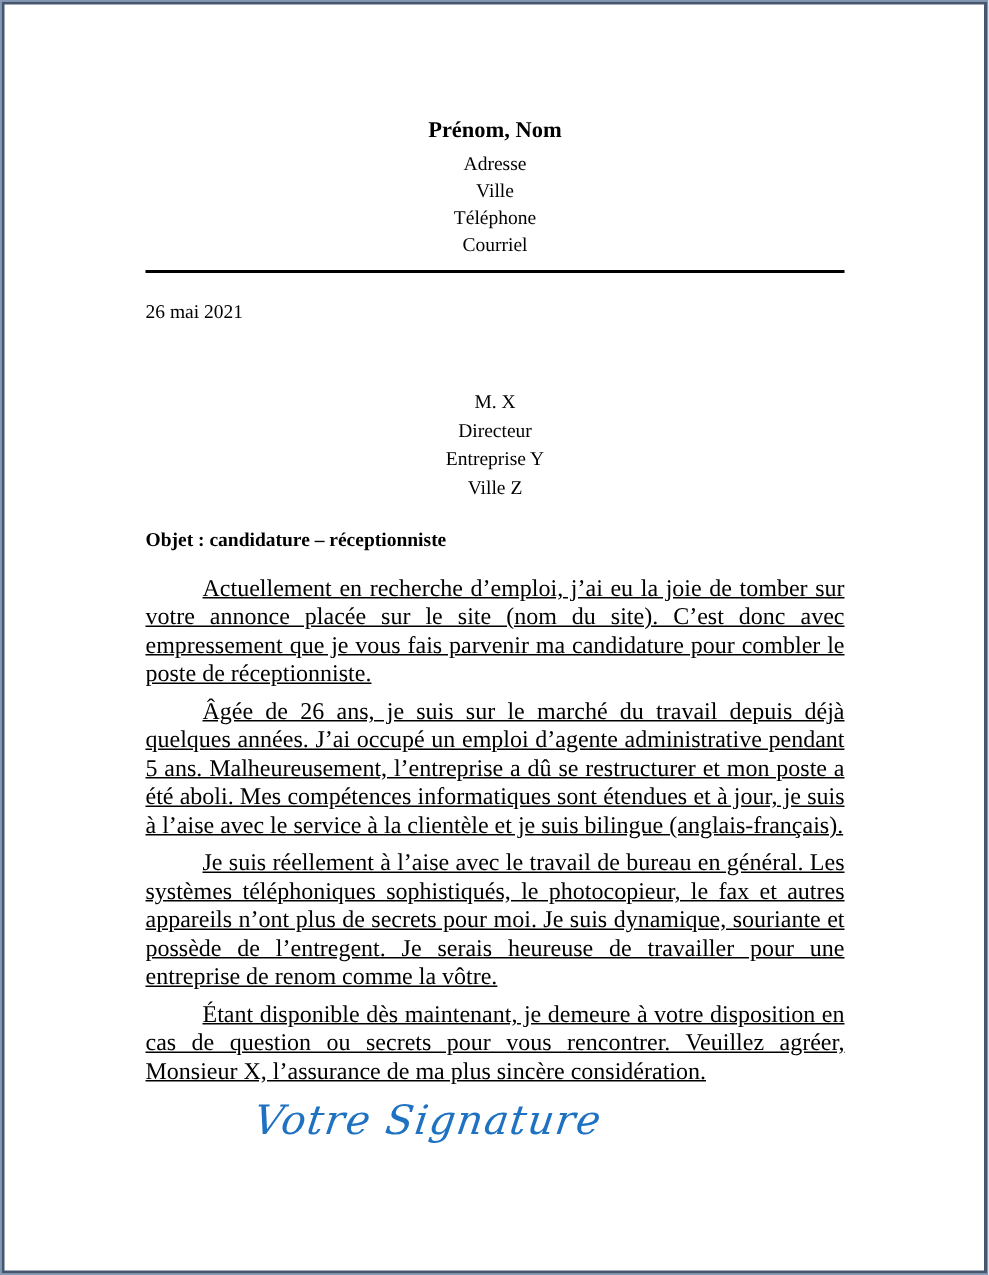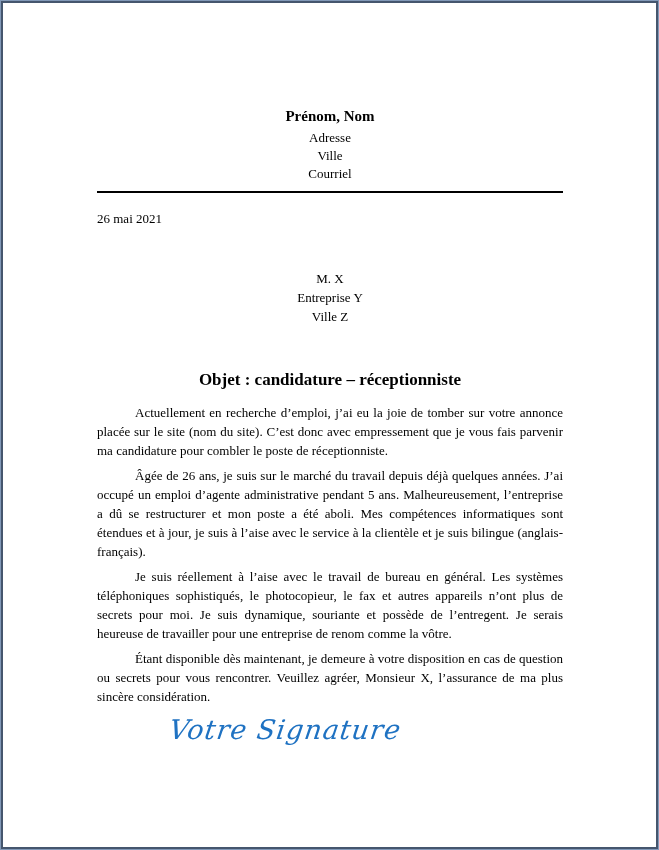--- a/index.html
+++ b/index.html
@@ -14,21 +14,21 @@
     background: #ffffff;
     border: 1px solid #8299b8;
     font-family: "Liberation Serif", serif;
     color: #000000;
   }
   .page-inner {
     width: 100%;
     height: 100%;
     box-sizing: border-box;
     border: 2px solid #45566e;
-    padding: 103px 93px 0 94px;
+    padding: 74px 93px 0 94px;
     overflow: hidden;
   }
   .sender-block {
     text-align: center;
   }
   .sender-name {
     font-size: 15px;
     font-weight: bold;
     line-height: 20px;
     margin-bottom: 3px;
@@ -50,37 +50,38 @@
   }
   .recipient-block {
     margin-top: 41px;
     text-align: center;
   }
   .recipient-line {
     font-size: 13px;
     line-height: 19px;
   }
   .subject-line {
-    margin-top: 44px;
-    text-align: center;
+    margin-top: 16px;
+    text-align: left;
     font-weight: bold;
-    font-size: 17px;
+    font-size: 13px;
     line-height: 19px;
   }
   .salutation {
     margin-top: 33px;
     font-size: 13px;
     line-height: 19px;
   }
   .body-para {
     margin: 0 0 6px 0;
-    font-size: 13px;
+    font-size: 16px;
     line-height: 19px;
     text-align: justify;
     text-indent: 38px;
+    text-decoration: underline;
   }
   .body-para.first {
     margin-top: 14px;
   }
   .signature {
     margin-top: 4px;
     margin-left: 70px;
     font-family: "DejaVu Serif", serif;
     font-style: italic;
     font-size: 27px;
@@ -94,29 +95,31 @@
 </head>
 <body>
 
 <div class="page">
   <div class="page-inner">
 
     <header class="sender-block">
       <div class="sender-name">Prénom, Nom</div>
       <div class="sender-line">Adresse</div>
       <div class="sender-line">Ville</div>
+      <div class="sender-line">Téléphone</div>
       <div class="sender-line">Courriel</div>
     </header>
 
     <hr class="header-rule">
 
     <div class="date-line">26 mai 2021</div>
 
     <div class="recipient-block">
       <div class="recipient-line">M. X</div>
+      <div class="recipient-line">Directeur</div>
       <div class="recipient-line">Entreprise Y</div>
       <div class="recipient-line">Ville Z</div>
     </div>
 
     <div class="subject-line">Objet : candidature – réceptionniste</div>
 
 
     <p class="body-para first">Actuellement en recherche d’emploi, j’ai eu la joie de tomber sur votre annonce placée sur le site (nom du site).  C’est donc avec empressement que je vous fais parvenir ma candidature pour combler le poste de réceptionniste.</p>
     <p class="body-para">Âgée de 26 ans, je suis sur le marché du travail depuis déjà quelques années. J’ai occupé un emploi d’agente administrative pendant 5 ans. Malheureusement, l’entreprise a dû se restructurer et mon poste a été aboli. Mes compétences informatiques sont étendues et à jour, je suis à l’aise avec le service à la clientèle et je suis bilingue (anglais-français).</p>
     <p class="body-para">Je suis réellement à l’aise avec le travail de bureau en général. Les systèmes téléphoniques sophistiqués, le photocopieur, le fax et autres appareils n’ont plus de secrets pour moi.  Je suis dynamique, souriante et possède de l’entregent.  Je serais heureuse de travailler pour une entreprise de renom comme la vôtre.</p>

